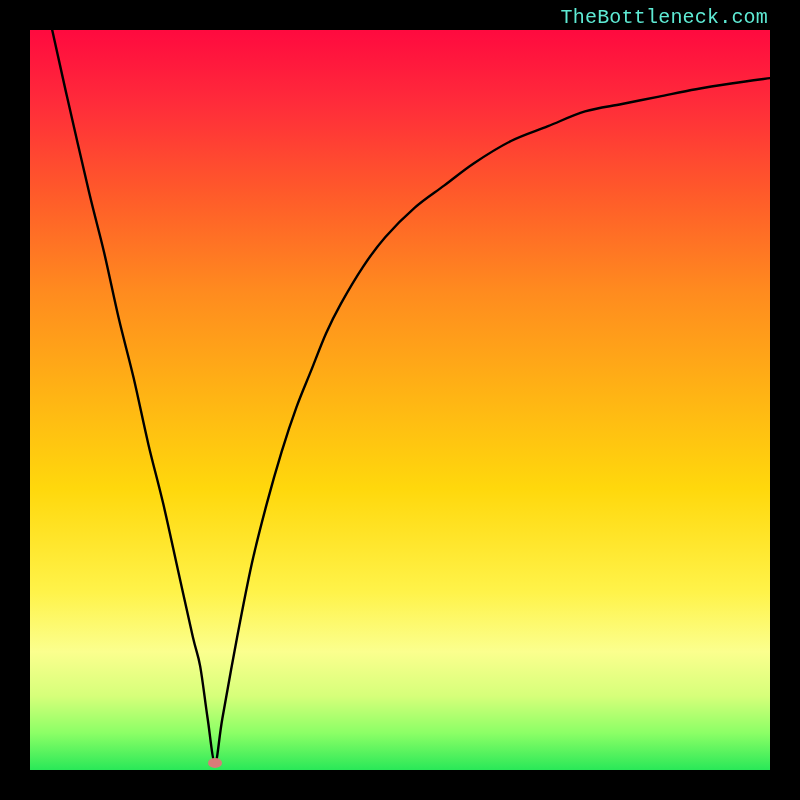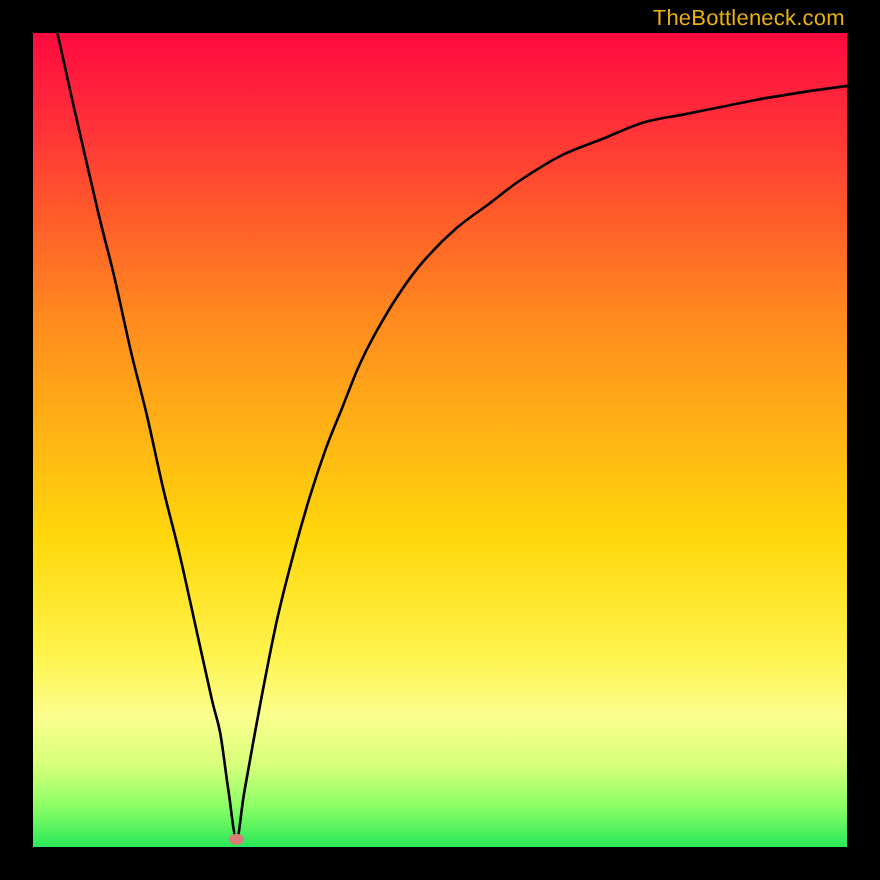--- a/index.html
+++ b/index.html
@@ -26,23 +26,23 @@
       #fff34a 76%,
       #fbff8e 84%,
       #d6ff7a 90%,
       #8cff66 95%,
       #29e858 100%);
   }
   .watermark {
     position: absolute;
     top: 6px;
     right: 32px;
-    font-family: Liberation Sans, sans-serif;
+    font-family: Liberation Mono, monospace;
     font-size: 20px;
-    color: #eab308;
+    color: #5eead4;
     letter-spacing: 0.2px;
     user-select: none;
   }
   svg.curve {
     position: absolute;
     left: 0;
     top: 0;
     width: 740px;
     height: 740px;
     overflow: visible;

